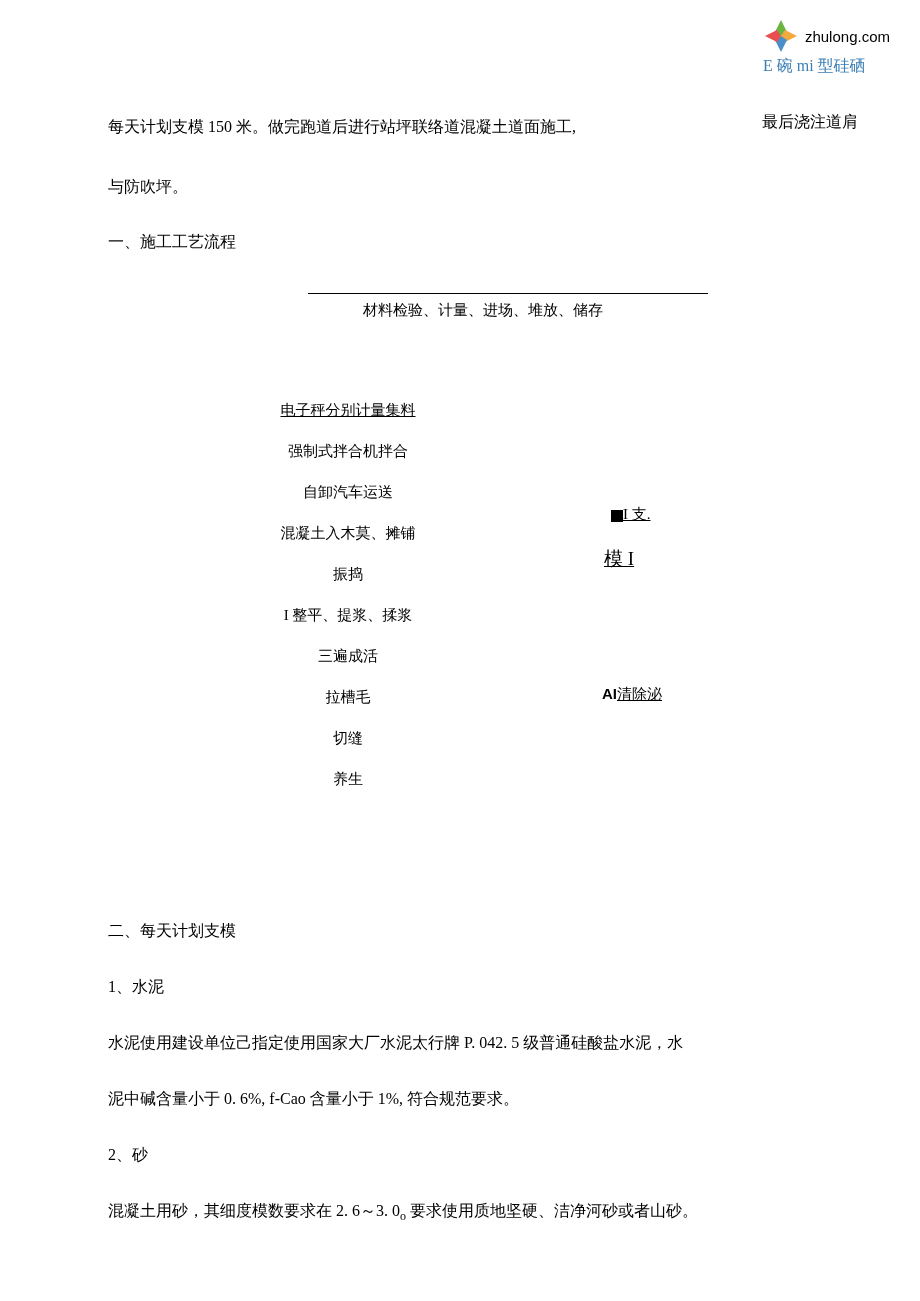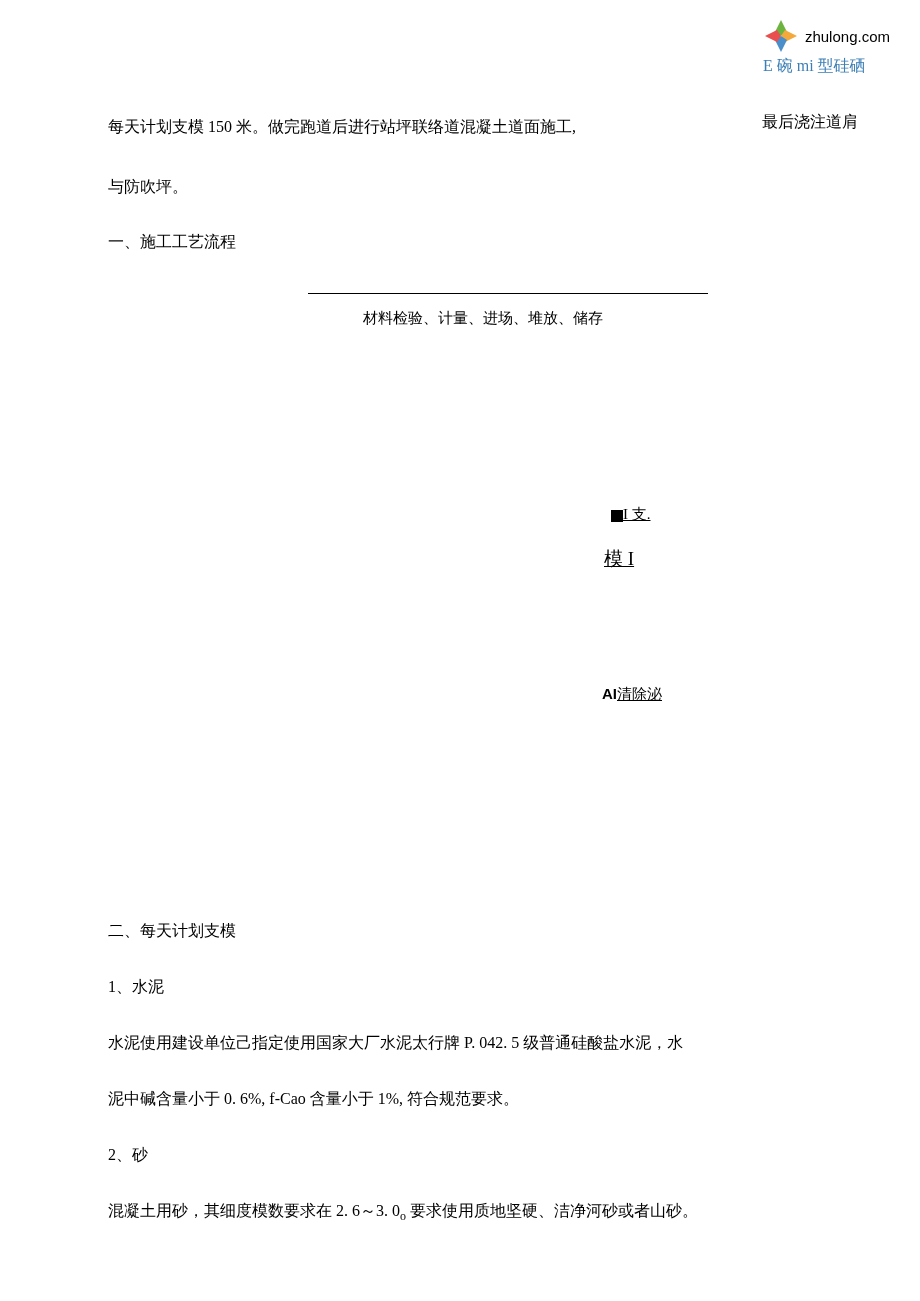--- a/index.html
+++ b/index.html
@@ -89,21 +89,21 @@
     }
     .flow-top-line {
       position: absolute;
       top: 0;
       left: 200px;
       width: 400px;
       border-top: 1px solid #000;
     }
     .flow-top-text {
       position: absolute;
-      top: 16px;
+      top: 8px;
       left: 0;
       width: 100%;
       text-align: center;
       font-size: 15px;
     }
     .flow-symbols {
       position: absolute;
       top: 40px;
       left: 450px;
       width: 310px;
@@ -214,20 +214,32 @@
 
   <div class="para">与防吹坪。</div>
 
   <div class="section-title">一、施工工艺流程</div>
 
   <div class="flow-container">
     <div class="flow-top-line"></div>
     <div class="flow-top-text">材料检验、计量、进场、堆放、储存</div>
 
 
+    <div class="flow-steps">
+      <div class="flow-step underlined">电子秤分别计量集料</div>
+      <div class="flow-step">强制式拌合机拌合</div>
+      <div class="flow-step">自卸汽车运送</div>
+      <div class="flow-step">混凝土入木莫、摊铺</div>
+      <div class="flow-step">振捣</div>
+      <div class="flow-step">I 整平、提浆、揉浆</div>
+      <div class="flow-step">三遍成活</div>
+      <div class="flow-step">拉槽毛</div>
+      <div class="flow-step">切缝</div>
+      <div class="flow-step">养生</div>
+    </div>
 
     <div class="flow-side1">
       <span class="blk"></span><span class="flow-side1-u">I 支.</span>
     </div>
     <div class="flow-side1b">模 I</div>
 
     <div class="flow-side2">
       <span style="font-weight:bold">AI</span><span class="flow-side2-u">清除泌</span>
     </div>
   </div>

